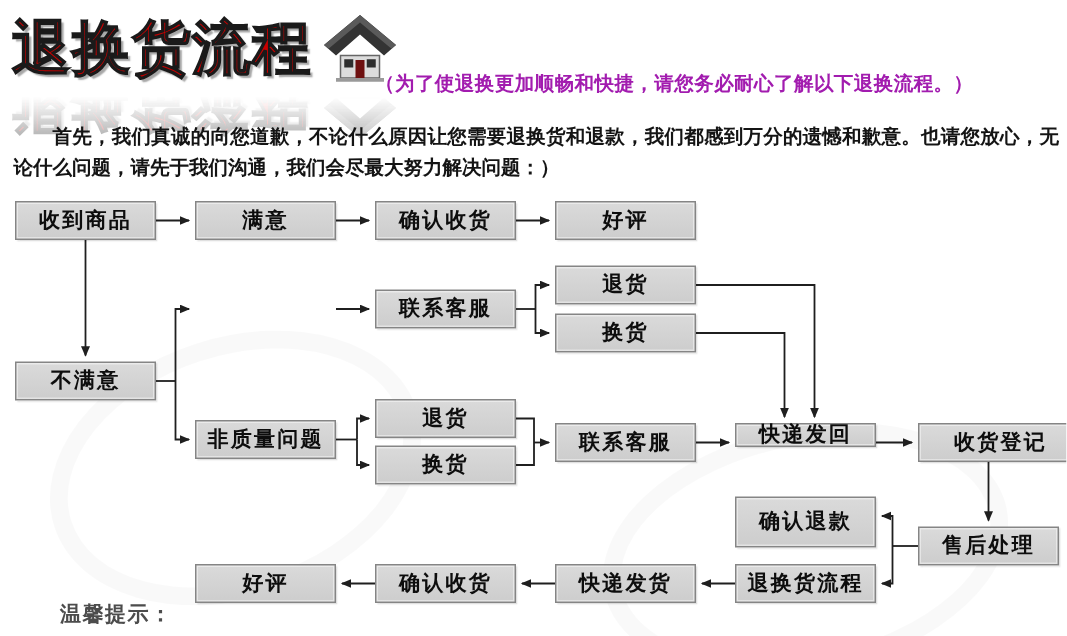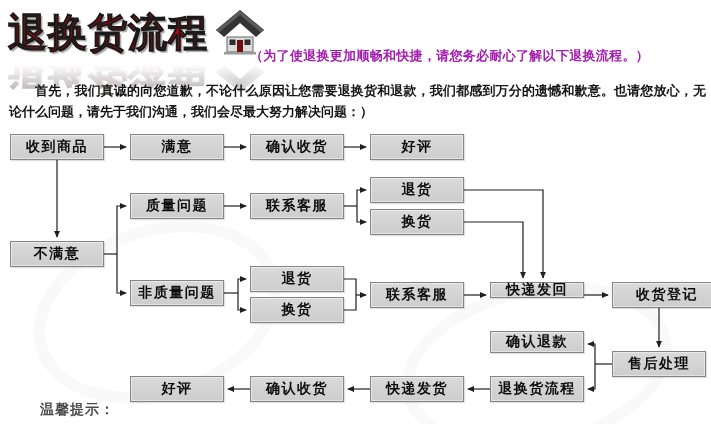--- a/index.html
+++ b/index.html
@@ -113,32 +113,31 @@
       <path d="M490 389 H468" fill="none" stroke="#1f1f1f" stroke-width="1.2" marker-end="url(#arrowhead)"></path>
       <path d="M370 389 H348" fill="none" stroke="#1f1f1f" stroke-width="1.2" marker-end="url(#arrowhead)"></path>
       <path d="M250 389 H228" fill="none" stroke="#1f1f1f" stroke-width="1.2" marker-end="url(#arrowhead)"></path>
     </svg>
 
   <div class="nodes-layer">
       <div class="node" style="left: 10px; top: 134px; width: 94px; height: 26px; border-color: rgb(133, 133, 133); color: rgb(13, 13, 13);">收到商品</div>
       <div class="node" style="left: 130px; top: 134px; width: 94px; height: 26px; border-color: rgb(133, 133, 133); color: rgb(13, 13, 13);">满意</div>
       <div class="node" style="left: 250px; top: 134px; width: 94px; height: 26px; border-color: rgb(133, 133, 133); color: rgb(13, 13, 13);">确认收货</div>
       <div class="node" style="left: 370px; top: 134px; width: 94px; height: 26px; border-color: rgb(133, 133, 133); color: rgb(13, 13, 13);">好评</div>
-      <div class="node" style="left: 130px; top: 193px; width: 94px; height: 26px; border-color: rgb(133, 133, 133); color: rgb(13, 13, 13);">质量问题</div>
       <div class="node" style="left: 250px; top: 193px; width: 94px; height: 26px; border-color: rgb(133, 133, 133); color: rgb(13, 13, 13);">联系客服</div>
       <div class="node" style="left: 370px; top: 177px; width: 94px; height: 26px; border-color: rgb(133, 133, 133); color: rgb(13, 13, 13);">退货</div>
       <div class="node" style="left: 370px; top: 209px; width: 94px; height: 26px; border-color: rgb(133, 133, 133); color: rgb(13, 13, 13);">换货</div>
       <div class="node" style="left: 10px; top: 241px; width: 94px; height: 26px; border-color: rgb(133, 133, 133); color: rgb(13, 13, 13);">不满意</div>
       <div class="node" style="left: 130px; top: 280px; width: 94px; height: 26px; border-color: rgb(133, 133, 133); color: rgb(13, 13, 13);">非质量问题</div>
       <div class="node" style="left: 250px; top: 266px; width: 94px; height: 26px; border-color: rgb(133, 133, 133); color: rgb(13, 13, 13);">退货</div>
       <div class="node" style="left: 250px; top: 297px; width: 94px; height: 26px; border-color: rgb(133, 133, 133); color: rgb(13, 13, 13);">换货</div>
       <div class="node" style="left: 370px; top: 282px; width: 94px; height: 26px; border-color: rgb(133, 133, 133); color: rgb(13, 13, 13);">联系客服</div>
       <div class="node" style="left: 490px; top: 282px; width: 94px; height: 16px; border-color: rgb(133, 133, 133); color: rgb(13, 13, 13);">快递发回</div>
       <div class="node" style="left: 612px; top: 282px; width: 110px; height: 26px; border-color: rgb(133, 133, 133); color: rgb(13, 13, 13);">收货登记</div>
-      <div class="node" style="left: 490px; top: 331px; width: 94px; height: 22px; border-color: rgb(133, 133, 133); color: rgb(13, 13, 13);">确认退款</div>
+      <div class="node" style="left: 490px; top: 331px; width: 94px; height: 34px; border-color: rgb(133, 133, 133); color: rgb(13, 13, 13);">确认退款</div>
       <div class="node" style="left: 612px; top: 351px; width: 94px; height: 26px; border-color: rgb(133, 133, 133); color: rgb(13, 13, 13);">售后处理</div>
       <div class="node" style="left: 490px; top: 376px; width: 94px; height: 26px; border-color: rgb(133, 133, 133); color: rgb(13, 13, 13);">退换货流程</div>
       <div class="node" style="left: 370px; top: 376px; width: 94px; height: 26px; border-color: rgb(133, 133, 133); color: rgb(13, 13, 13);">快递发货</div>
       <div class="node" style="left: 250px; top: 376px; width: 94px; height: 26px; border-color: rgb(133, 133, 133); color: rgb(13, 13, 13);">确认收货</div>
       <div class="node" style="left: 130px; top: 376px; width: 94px; height: 26px; border-color: rgb(133, 133, 133); color: rgb(13, 13, 13);">好评</div>
     </div>
 
   <div class="footer-note">温馨提示：</div>
 </div>
 

